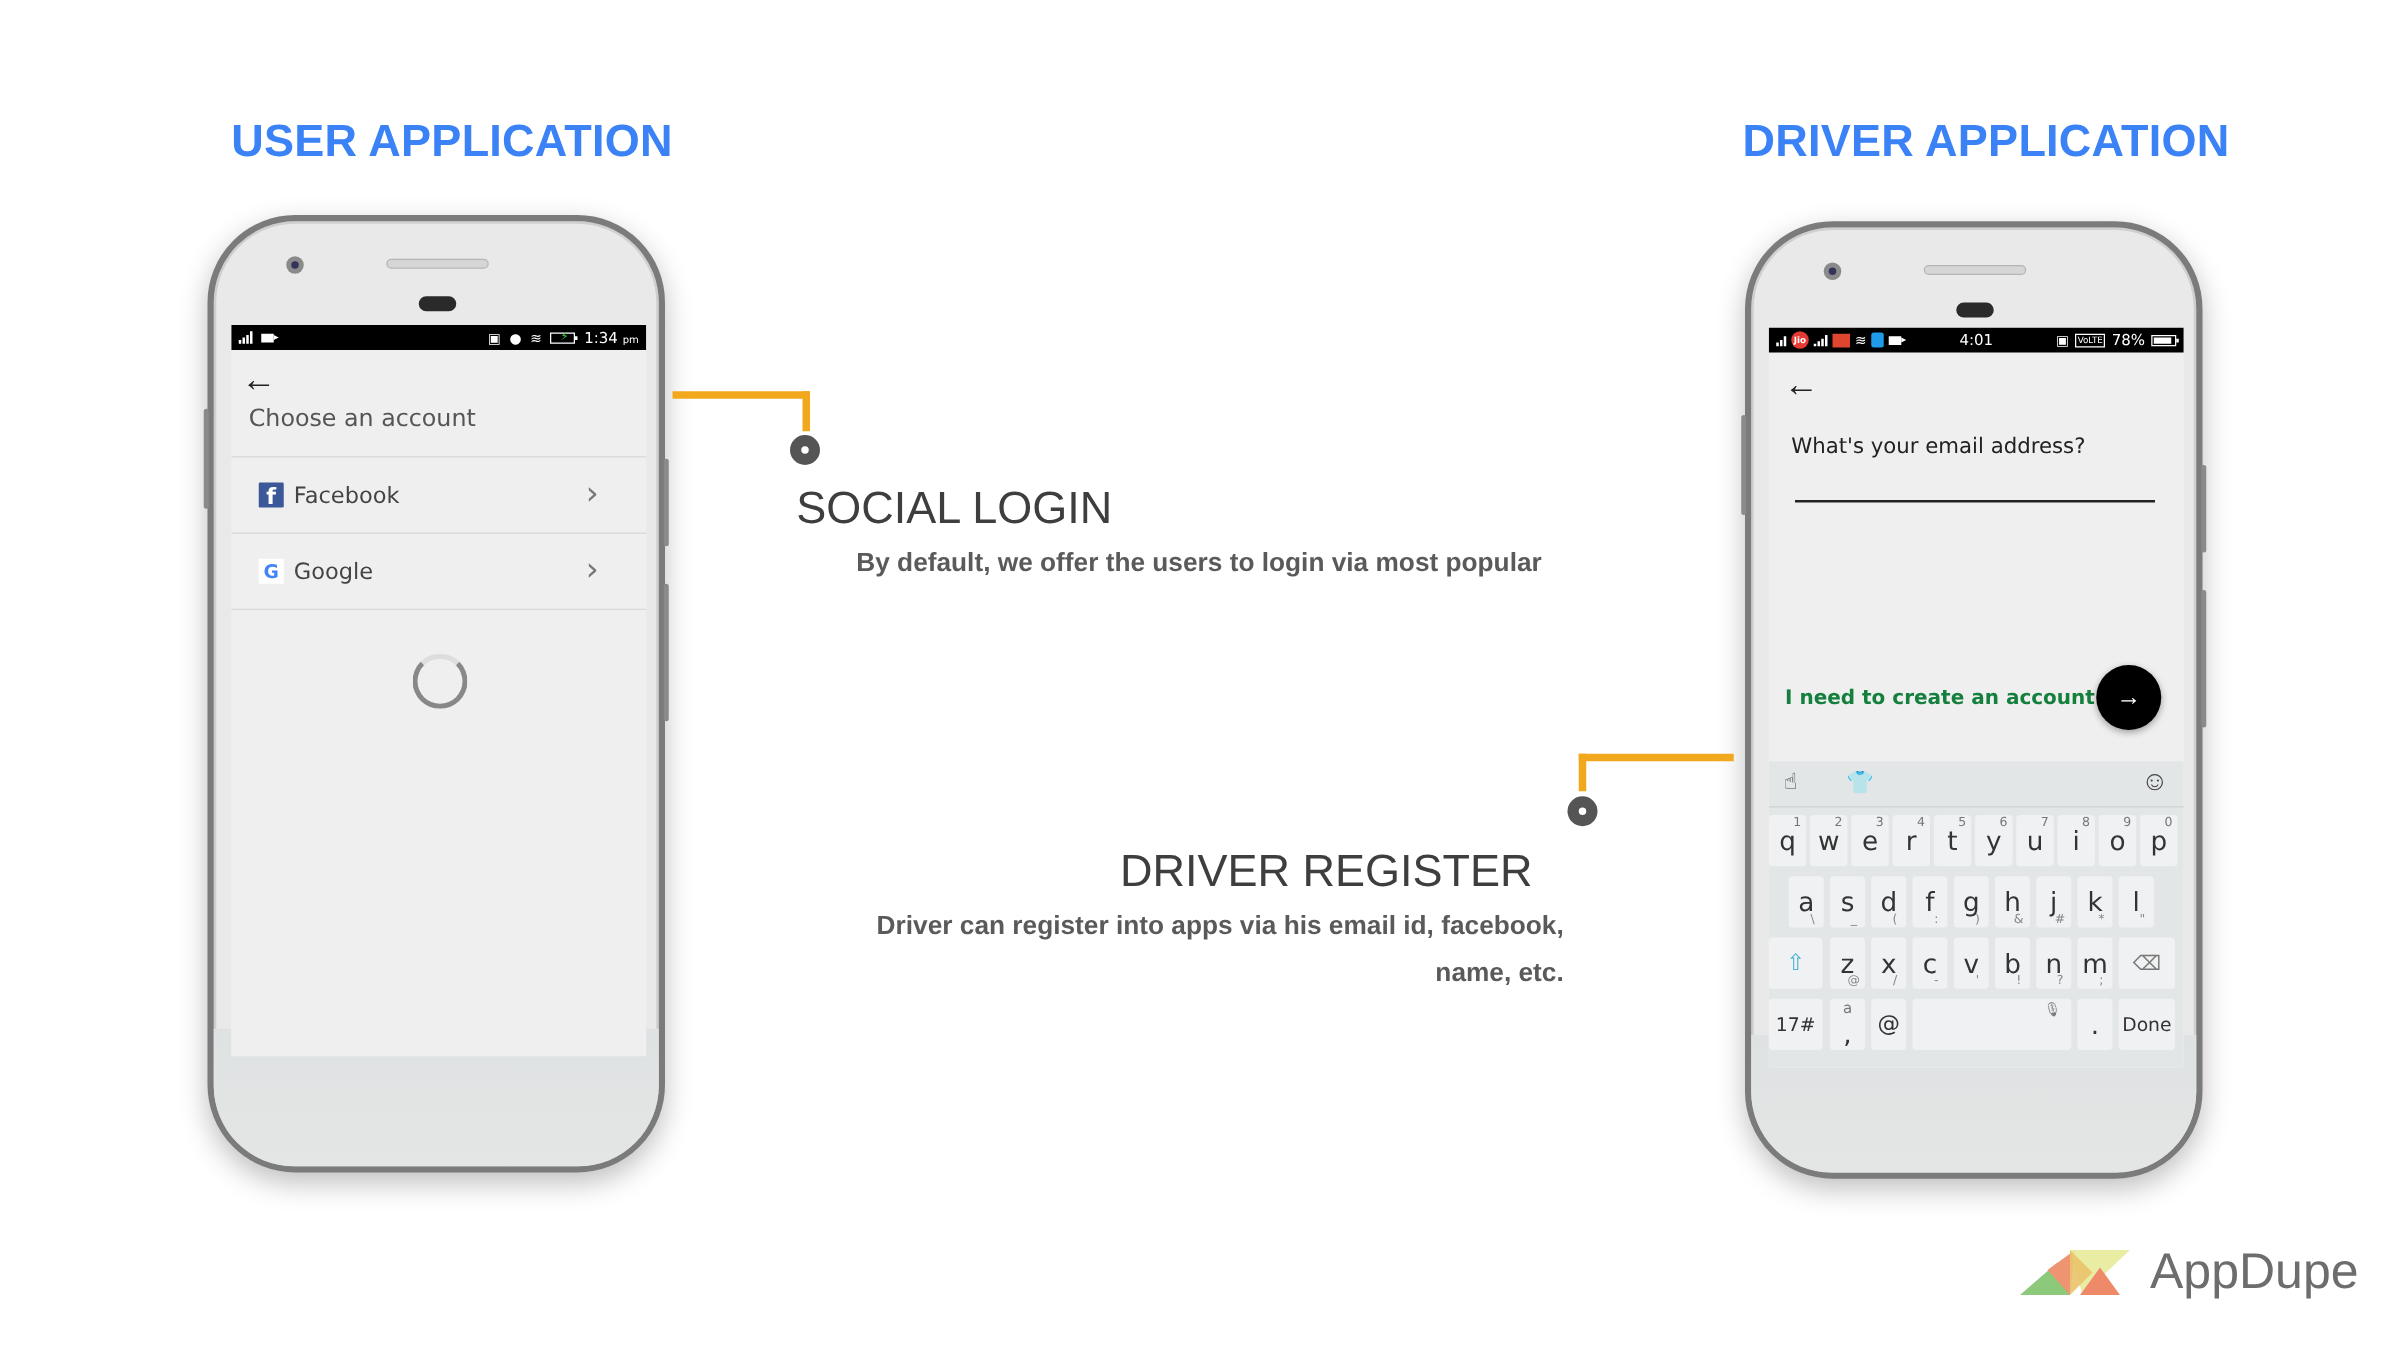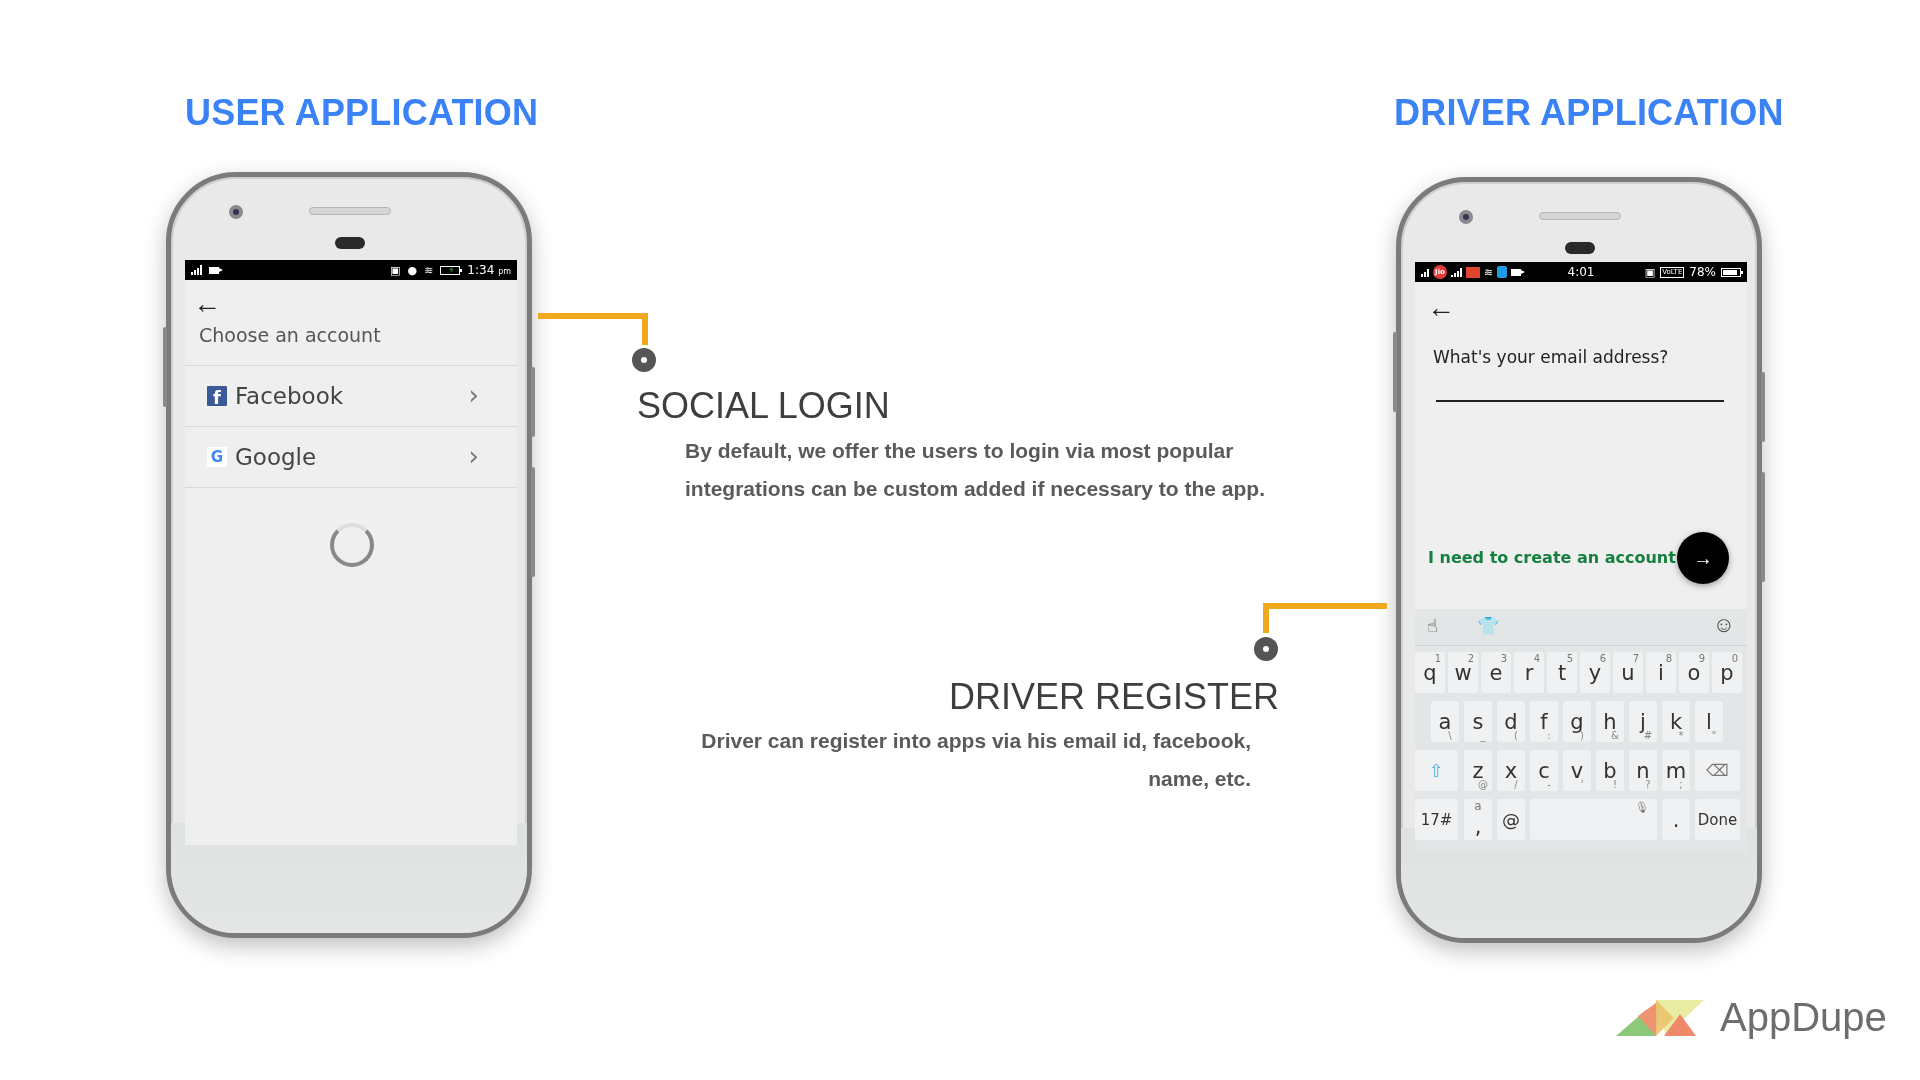--- a/index.html
+++ b/index.html
@@ -49,21 +49,21 @@
 
   
   #left-back { left: 8px; top: 30px; }
   .choose-title { position: absolute; left: 14px; top: 64px; font-size: 19px; color: #555; font-family: "DejaVu Sans", sans-serif; }
   .acct-divider { position: absolute; left: 0; right: 0; height: 1px; background: #d8d8d8; }
   .acct-row { position: absolute; left: 0; right: 0; height: 60px; display: flex; align-items: center; padding-left: 22px; cursor: pointer; }
   .acct-row .logo { width: 20px; height: 20px; display: inline-flex; align-items: center; justify-content: center; margin-right: 8px; }
   .fb-logo { background: #3b5998; color: #fff; font-weight: bold; font-size: 18px; font-family: "DejaVu Sans", sans-serif; padding-top: 4px; line-height: 1; border-radius: 1px; }
   .g-logo { background: #fff; font-weight: bold; font-size: 15px; font-family: "DejaVu Sans", sans-serif;
             background-image: none; color: #4285f4; }
-  .acct-row .label { font-size: 23px; color: #444; font-family: "DejaVu Sans", sans-serif; }
+  .acct-row .label { font-size: 18px; color: #444; font-family: "DejaVu Sans", sans-serif; }
   .acct-row .chev { position: absolute; right: 38px; top: 14px; font-size: 26px; color: #777; font-family: "DejaVu Sans", sans-serif; }
   .spinner { position: absolute; left: 145px; top: 263px; width: 44px; height: 44px; border-radius: 50%;
              border: 4px solid #888; border-top-color: #ddd; }
 
   
   #right-back { left: 12px; top: 32px; }
   .email-q { position: absolute; left: 18px; top: 85px; font-size: 17px; color: #222; font-family: "DejaVu Sans", sans-serif; }
   .email-input { position: absolute; left: 21px; top: 110px; width: 288px; height: 30px; border: none; border-bottom: 2px solid #222; background: transparent; outline: none; font-size: 16px; }
   .create-link { position: absolute; left: 13px; top: 286px; font-size: 16px; color: #15803d; font-family: "DejaVu Sans", sans-serif; cursor: pointer; font-weight: bold; }
   .next-btn { position: absolute; left: 262px; top: 270px; width: 52px; height: 52px; border-radius: 50%; background: #000; color: #fff;
@@ -82,21 +82,21 @@
   
   .connector-h { position: absolute; height: 6px; background: #f2a81d; }
   .connector-v { position: absolute; width: 6px; background: #f2a81d; }
   .dot { position: absolute; width: 24px; height: 24px; border-radius: 50%; background: #555; }
   .dot::after { content: ""; position: absolute; left: 9px; top: 9px; width: 6px; height: 6px; border-radius: 50%; background: #fff; }
 
   .feature-title { position: absolute; font-size: 36px; color: #3e3e3e; white-space: nowrap; font-family: "Liberation Sans", sans-serif; }
   .feature-body { position: absolute; font-size: 21px; color: #5a5a5a; line-height: 38px; white-space: nowrap; font-weight: bold; font-family: "Liberation Sans", sans-serif; }
   #social-title { left: 637px; top: 385px; }
   #social-body { left: 637px; top: 432px; margin-left: 48px; }
-  #driver-title { right: 641px; top: 676px; text-align: left; }
+  #driver-title { right: 694px; top: 676px; text-align: left; }
   #driver-body { right: 669px; top: 722px; text-align: right; }
 
   
   .brand { position: absolute; left: 1616px; top: 995px; display: flex; align-items: center; }
   .brand-text { font-size: 40px; color: #6d6d6d; margin-left: 14px; font-family: "Liberation Sans", sans-serif; }
 </style>
 </head>
 <body>
 
 <div id="h-user" class="heading">USER APPLICATION</div>
@@ -346,21 +346,20 @@
   </div>
 </div>
 
 <div class="connector-h" style="left:538px; top:313px; width:110px;"></div>
 <div class="connector-v" style="left:642px; top:313px; height:32px;"></div>
 <div class="dot" style="left:632px; top:348px;"></div>
 
 <div id="social-title" class="feature-title">SOCIAL LOGIN</div>
 <div id="social-body" class="feature-body">
   <div>By default, we offer the users to login via most popular</div>
-  <div>integrations can be custom added if necessary to the app.</div>
 </div>
 
 <div class="connector-h" style="left:1263px; top:603px; width:124px;"></div>
 <div class="connector-v" style="left:1263px; top:603px; height:30px;"></div>
 <div class="dot" style="left:1254px; top:637px;"></div>
 
 <div id="driver-title" class="feature-title">DRIVER REGISTER</div>
 <div id="driver-body" class="feature-body">
   <div>Driver can register into apps via his email id, facebook,</div>
   <div>name, etc.</div>

